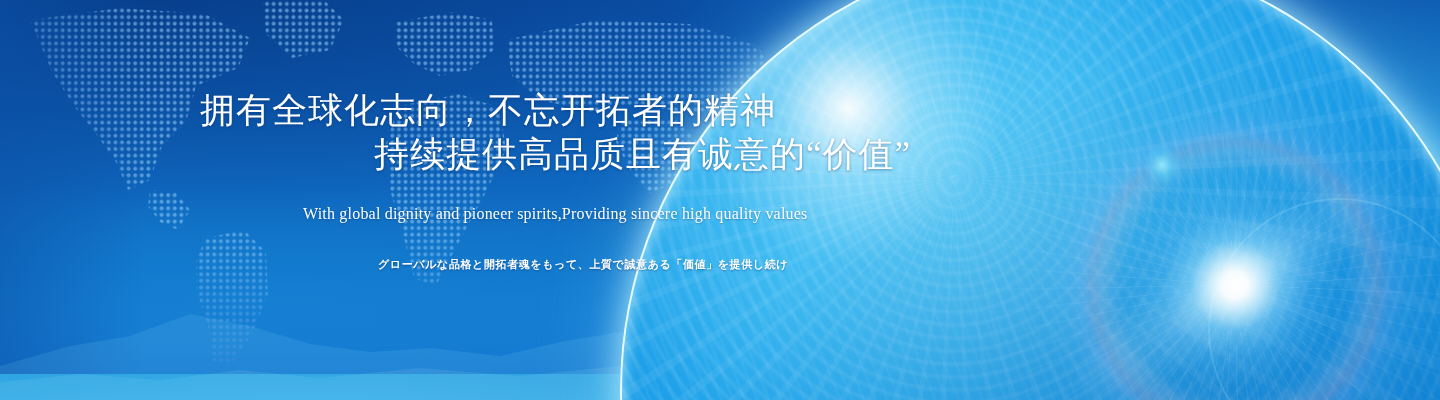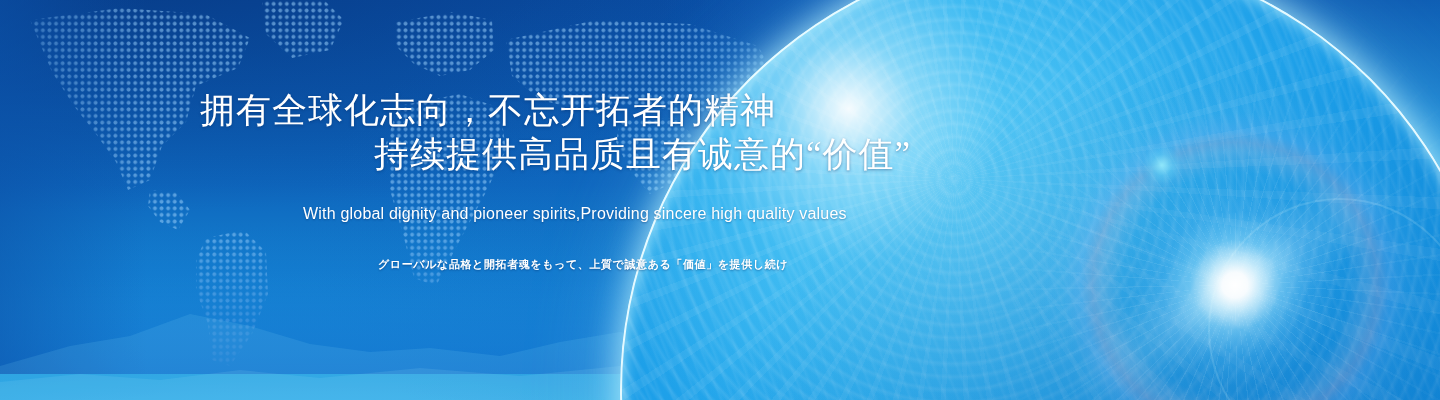--- a/index.html
+++ b/index.html
@@ -304,21 +304,21 @@
     text-shadow: 0 1px 3px rgba(4,40,95,0.45);
   }
   .headline-1 { left: 200px; top: 93px; }
   .headline-2 { left: 368px; top: 137px; margin-left: 6px; }
 
   .subline-en {
     position: absolute;
     left: 303px;
     top: 206px;
     color: #ffffff;
-    font-family: Liberation Sans, sans-serif;
+    font-family: Liberation Serif, serif;
     font-size: 16px;
     line-height: 1;
     letter-spacing: 0.2px;
     white-space: nowrap;
     text-shadow: 0 1px 2px rgba(4,40,95,0.4);
   }
   .subline-ja {
     position: absolute;
     left: 378px;
     top: 259px;

